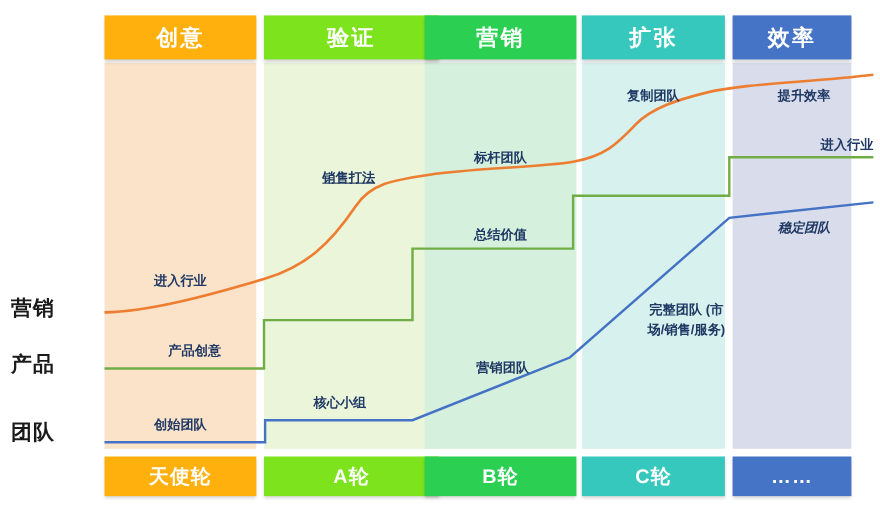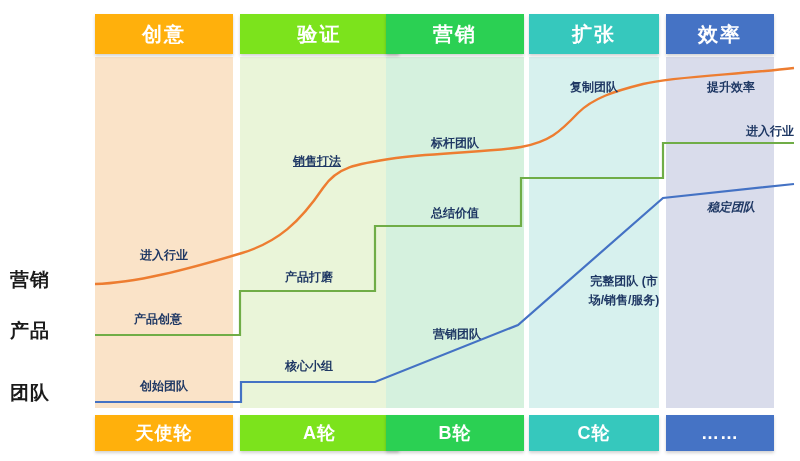--- a/index.html
+++ b/index.html
@@ -59,25 +59,24 @@
   <div class="track t1">产品</div>
   <div class="track t2">团队</div>
 
   <svg class="lines" width="800" height="461" viewBox="0 0 800 461">
     <path d="M95 284 C135 283 185 270 242 253 C278 242 300 222 323 188 C337 167 355 164 396 158 C445 152 492 152 521 147 C549 142 560 132 578 113 C593 98 615 91 643 84 C676 76 735 75 794 68" fill="none" stroke="#ED7D31" stroke-width="2.4"></path>
     <path d="M95 335 L240 335 L240 291 L375 291 L375 226 L521 226 L521 178 L663 178 L663 143 L794 143" fill="none" stroke="#70AD47" stroke-width="2.2"></path>
     <path d="M95 402 L241 402 L241 382 L375 382 L518 325 L663 198 L794 184" fill="none" stroke="#4472C4" stroke-width="2.2"></path>
   </svg>
 
   <div class="ml" style="left:95px;top:246px;width:138px;">进入行业</div>
-  <div class="ml" style="left:89px;top:310px;width:138px;">产品创意</div>
+  <div class="ml" style="left:108px;top:310px;width:138px;">产品创意</div>
   <div class="ml" style="left:95px;top:377px;width:138px;">创始团队</div>
 
   <div class="ml" style="left:240px;top:152px;width:154px;text-decoration:underline;">销售打法</div>
-  <div class="ml" style="left:240px;top:268px;width:138px;">产品打磨</div>
   <div class="ml" style="left:240px;top:357px;width:138px;">核心小组</div>
 
   <div class="ml" style="left:386px;top:134px;width:138px;">标杆团队</div>
   <div class="ml" style="left:386px;top:204px;width:138px;">总结价值</div>
   <div class="ml" style="left:386px;top:325px;width:142px;">营销团队</div>
 
   <div class="ml" style="left:529px;top:78px;width:130px;">复制团队</div>
   <div class="ml wrap" style="left:560px;top:272px;width:72px;">完整团队 (市场/销售/服务)</div>
 
   <div class="ml" style="left:666px;top:78px;width:130px;">提升效率</div>

